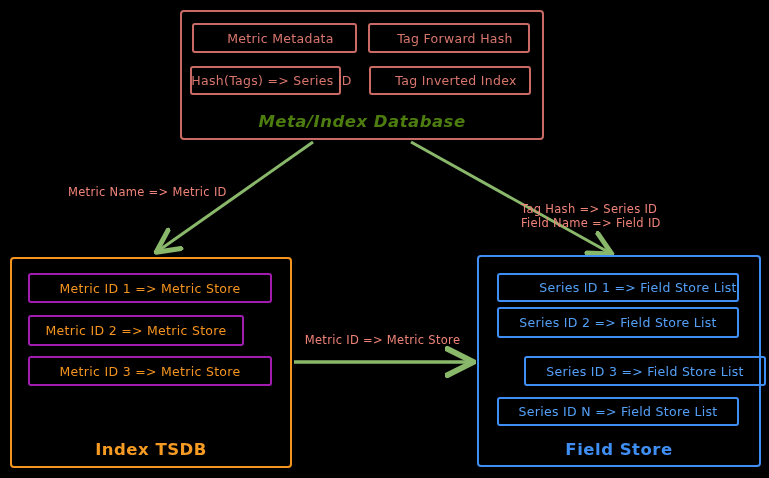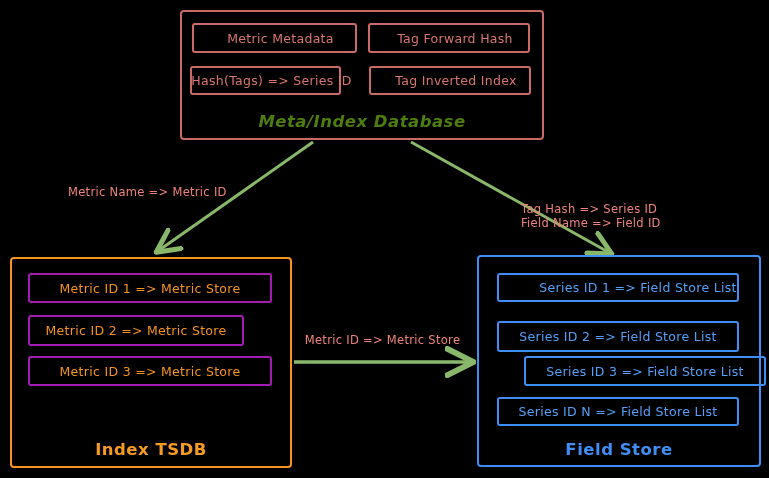--- a/index.html
+++ b/index.html
@@ -83,21 +83,21 @@
 
   <div class="cell cell-orange" style="left:28px; top:273px; width:244px; height:30px;">Metric ID 1 =&gt; Metric Store</div>
   <div class="cell cell-orange" style="left:28px; top:315px; width:216px; height:31px;">Metric ID 2 =&gt; Metric Store</div>
   <div class="cell cell-orange" style="left:28px; top:356px; width:244px; height:30px;">Metric ID 3 =&gt; Metric Store</div>
 
   <div class="box-title title-orange" style="left:10px; top:440px; width:282px;">Index TSDB</div>
 
   <div class="box outer-blue" style="left:477px; top:255px; width:284px; height:212px;"></div>
 
   <div class="cell cell-blue" style="left:497px; top:273px; width:242px; height:29px;padding-left:40px;">Series ID 1 =&gt; Field Store List</div>
-  <div class="cell cell-blue" style="left:497px; top:321px; width:242px; height:31px;">Series ID 2 =&gt; Field Store List</div>
+  <div class="cell cell-blue" style="left:497px; top:307px; width:242px; height:31px;">Series ID 2 =&gt; Field Store List</div>
   <div class="cell cell-blue" style="left:524px; top:356px; width:242px; height:30px;">Series ID 3 =&gt; Field Store List</div>
   <div class="cell cell-blue" style="left:497px; top:397px; width:242px; height:29px;">Series ID N =&gt; Field Store List</div>
 
   <div class="box-title title-blue" style="left:477px; top:440px; width:284px;">Field Store</div>
 
   <div class="edge-label" style="left:68px; top:185px;">Metric Name =&gt; Metric ID</div>
 
   <div class="edge-label" style="left:521px; top:174px; text-align:left;margin-top:28px;">
     <div>Tag Hash =&gt; Series ID</div>
     <div>Field Name =&gt; Field ID</div>

